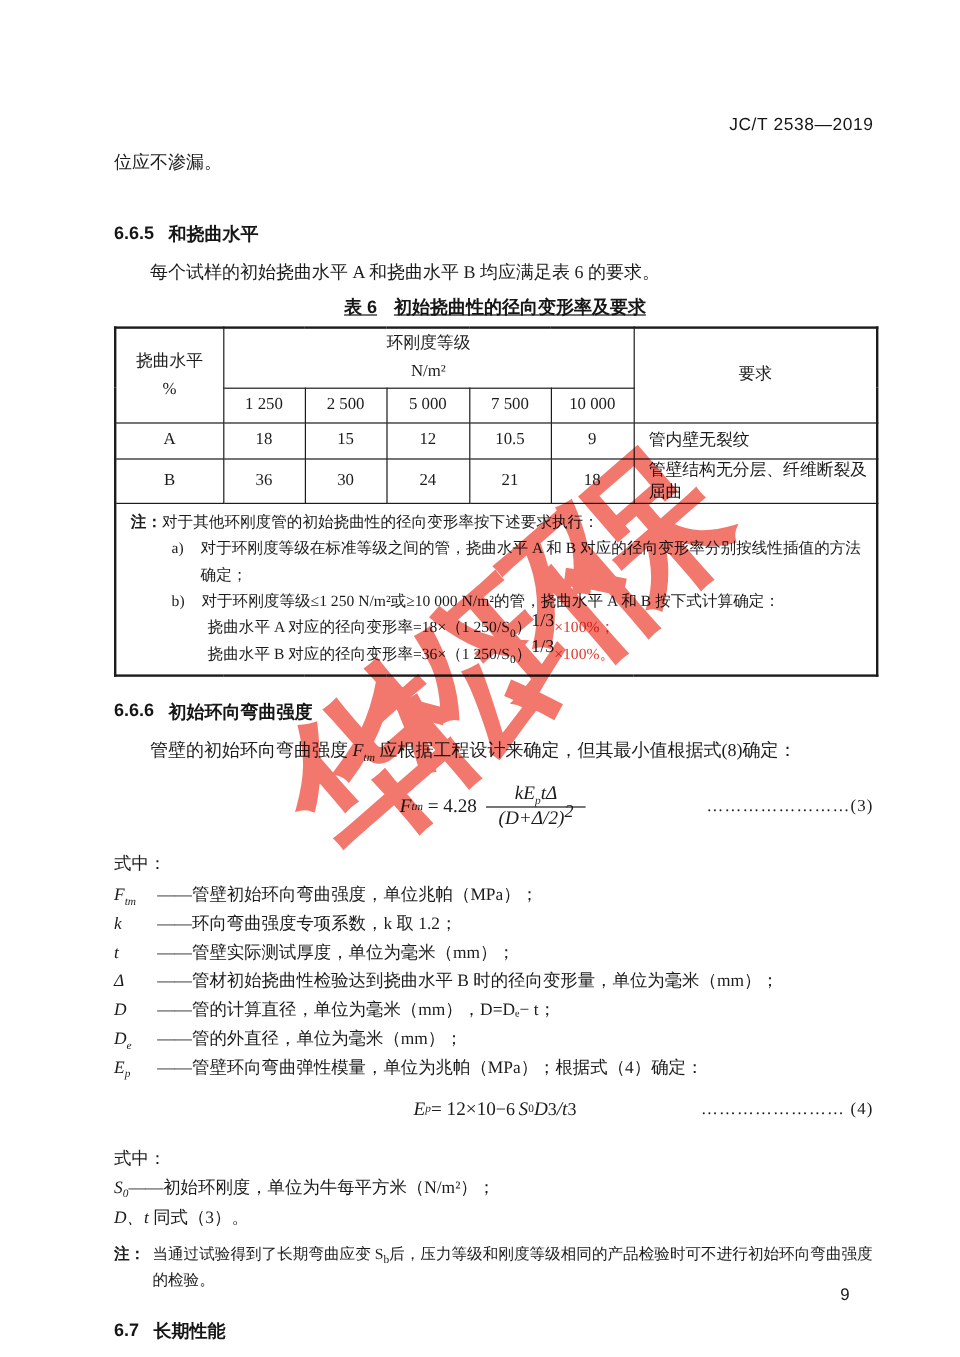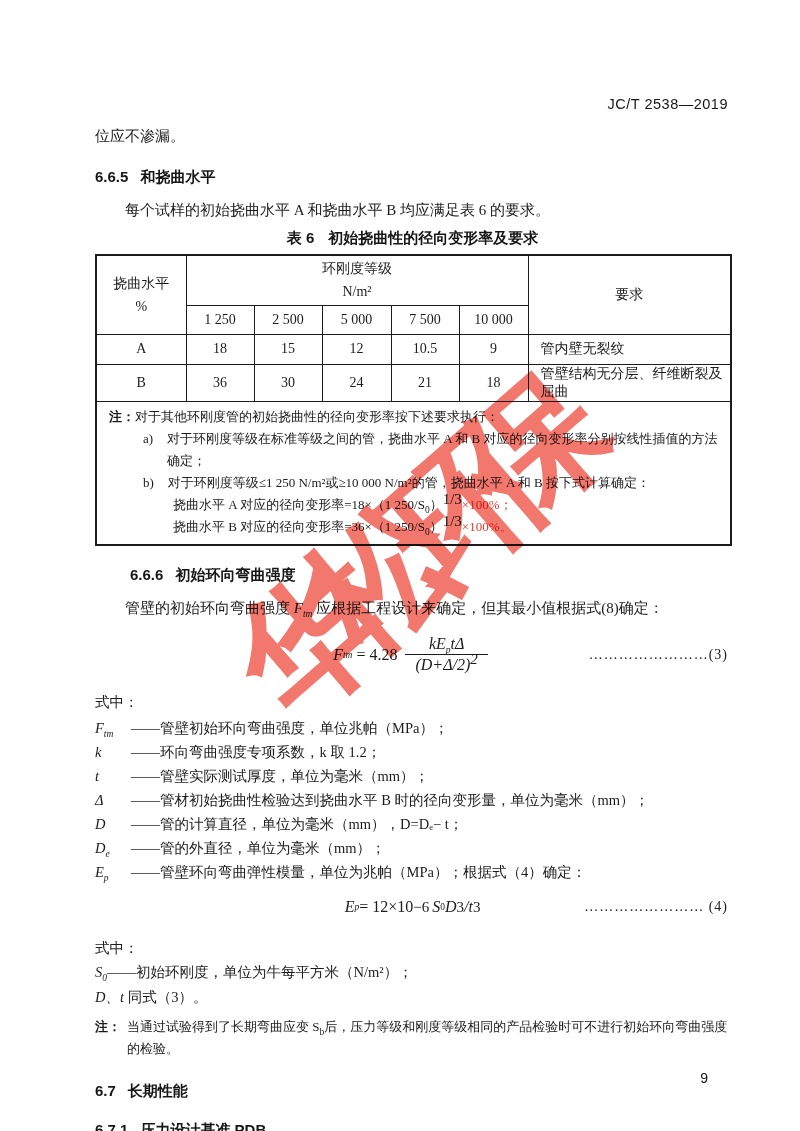--- a/index.html
+++ b/index.html
@@ -11,43 +11,43 @@
   .hdr-right{
     position:absolute;top:96px;right:72px;font-family:"Liberation Sans","DejaVu Sans",sans-serif;
     font-size:14.5px;letter-spacing:0.5px;color:#161616;
   }
   .content{position:absolute;left:95px;top:126px;width:635px;}
   .p{font-size:15px;line-height:20px;}
   .heading{
     font-family:"Liberation Sans","DejaVu Sans",sans-serif;font-weight:700;font-size:15px;
     display:flex;gap:12px;color:#161616;
   }
-  .h665{margin-top:22px;}
+  .h665{margin-top:40px;}
   .p-after-h{margin-top:13px;text-indent:30px;}
   .tbl-title{
     margin-top:9px;text-align:center;font-family:"Liberation Sans","DejaVu Sans",sans-serif;
-    font-weight:700;font-size:15px;display:flex;justify-content:center;gap:14px;color:#161616;
+    font-weight:700;font-size:15px;display:flex;justify-content:center;gap:14px;color:#161616;text-decoration:underline;
   }
   table{margin-top:6px;width:635px;border-collapse:collapse;table-layout:fixed;}
   table,th,td{border:1px solid #1c1c1c;}
   table{border-width:2px;}
   th,td{font-weight:normal;text-align:center;font-size:14px;padding:0;vertical-align:middle;}
   .hdr-group{height:50px;line-height:23px;}
   .hdr-levels th{height:28px;}
   tr.data td{height:29px;}
   td.req-cell{text-align:left;padding-left:12px;}
   td.notecell{text-align:left;padding:4px 10px 6px 12px;font-size:13px;}
   .note-line{display:flex;line-height:22px;}
   .note-label{font-weight:700;font-family:"Liberation Sans","DejaVu Sans",sans-serif;white-space:nowrap;}
   .note-item{padding-left:34px;display:flex;gap:14px;line-height:22px;}
   .note-formula{padding-left:64px;line-height:22px;}
   .red{color:#e0382c;}
   .sup{vertical-align:super;font-size:15px;line-height:0;}
   .sub{vertical-align:sub;font-size:9.5px;line-height:0;}
-  .h666{margin-top:20px;margin-left:35px;}
+  .h666{margin-top:20px;}
   .frow{position:relative;display:flex;justify-content:center;align-items:center;font-size:16px;}
   .frow3{margin-top:14px;height:46px;}
   .frow4{margin-top:6px;height:34px;}
   .it{font-style:italic;}
   .frac{display:inline-flex;flex-direction:column;align-items:center;vertical-align:middle;margin:0 4px;}
   .frac .num{padding:0 10px;line-height:20px;}
   .frac .den{border-top:1.3px solid #1c1c1c;padding:0 10px;line-height:20px;}
   .leader{position:absolute;right:2px;font-style:normal;font-size:14px;letter-spacing:1px;white-space:nowrap;}
   .where{margin-top:12px;font-size:14.5px;line-height:24px;}
   .defs{margin-top:2px;}

